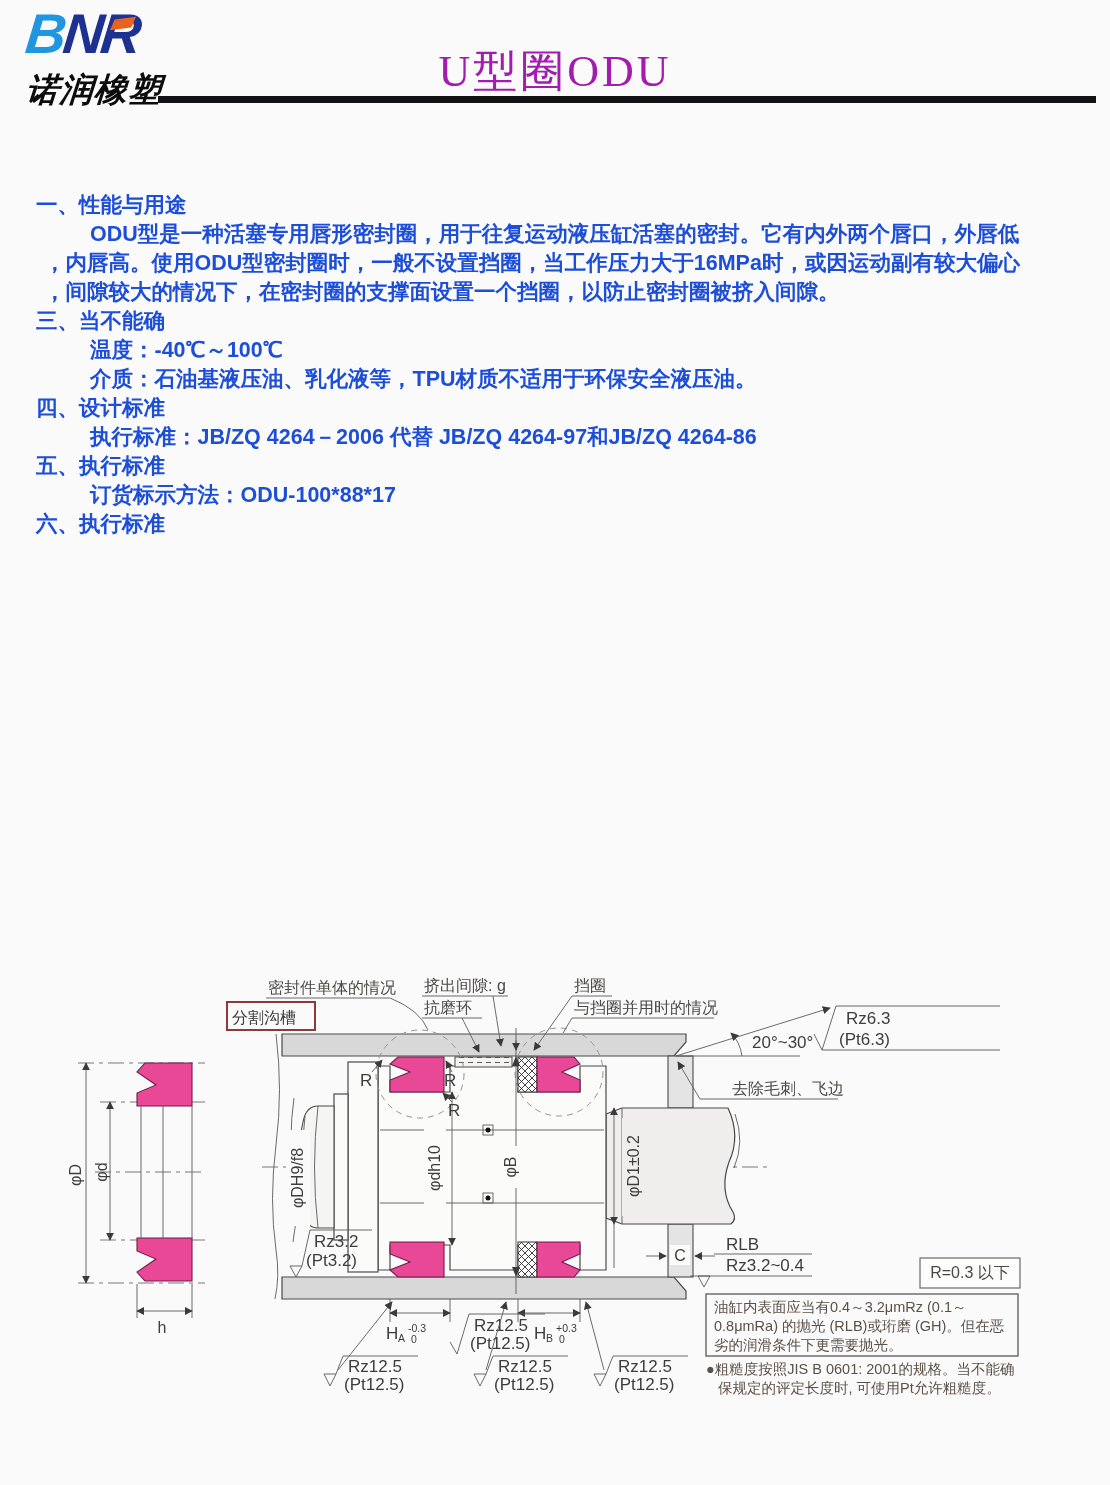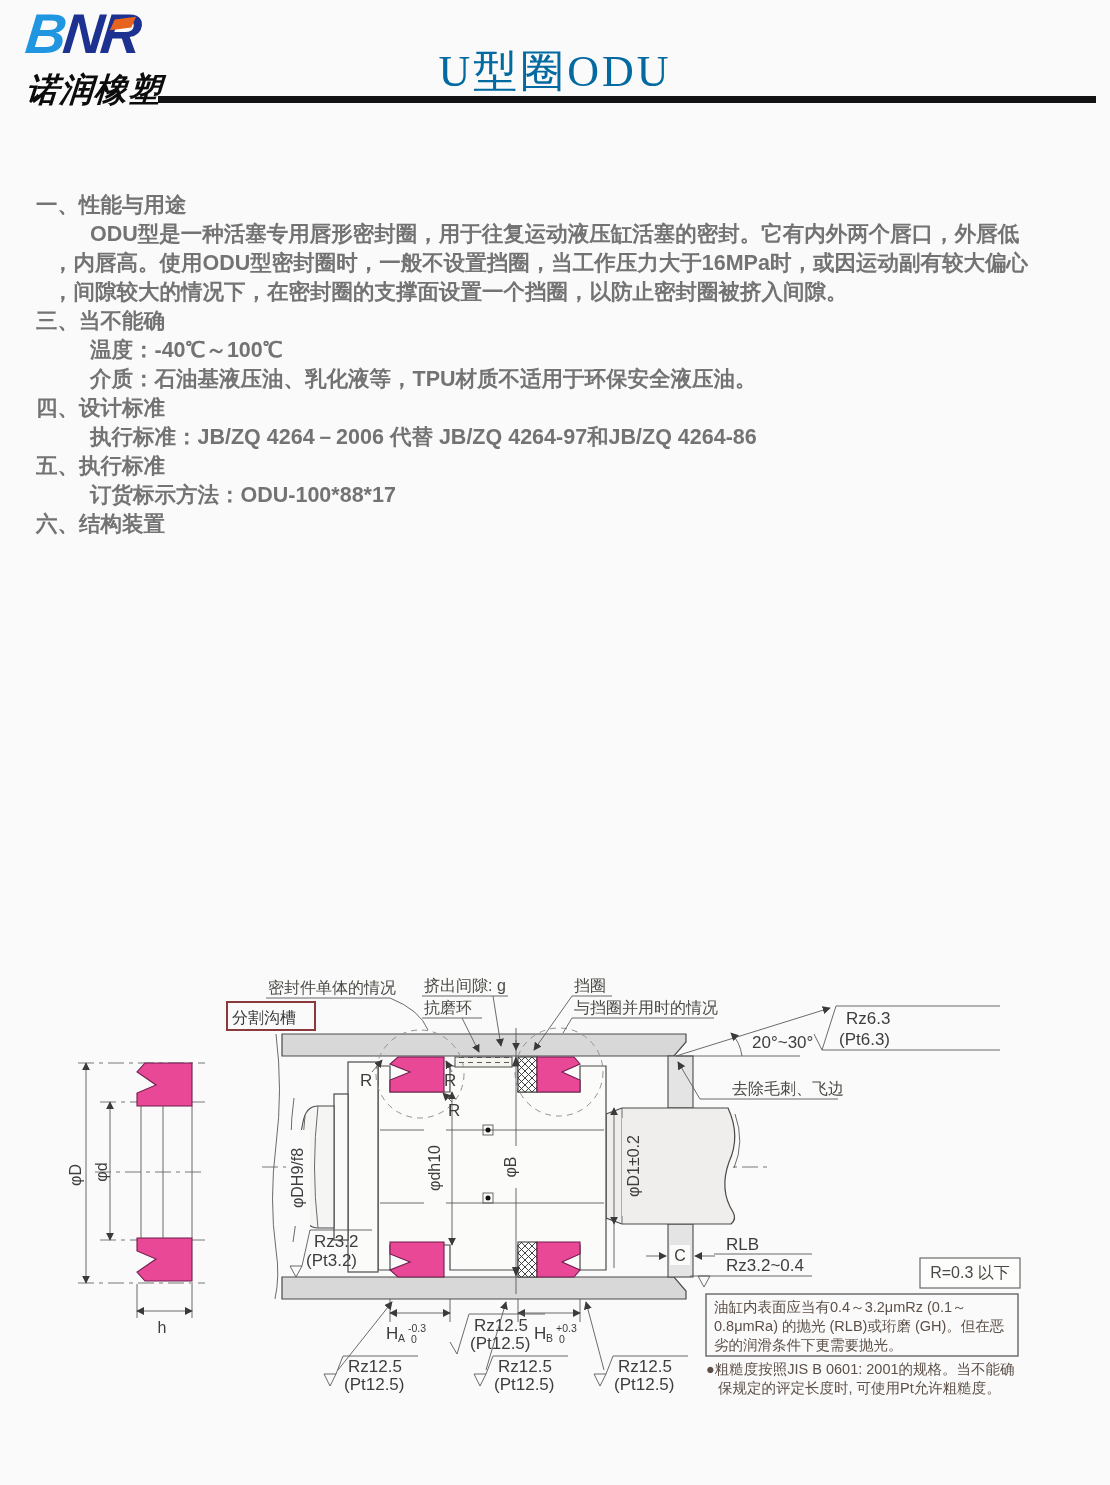--- a/index.html
+++ b/index.html
@@ -2,26 +2,26 @@
 <html><head>
 <meta charset="utf-8">
 <style>
   html,body{margin:0;padding:0;}
   body{width:1110px;height:1485px;position:relative;background:#fbfafa;font-family:"Liberation Sans",sans-serif;color:#1c1c1c;overflow:hidden;}
   .logo{position:absolute;left:26px;top:6px;width:170px;}
   .logo-bnr{font-size:56px;font-weight:bold;font-style:italic;letter-spacing:-3px;transform:skewX(-6deg);line-height:1;}
   .l-b{color:#2196e0;} .l-n{color:#1c3190;position:relative;} .l-r{color:#1c3190;}
   .n-orange{position:absolute;left:87px;top:12px;width:20px;height:11px;background:#e8641e;transform:skewX(-30deg) rotate(-8deg);}
   .logo-sub{font-size:33px;font-weight:bold;font-style:italic;letter-spacing:1px;color:#0c0c0c;margin-top:6px;transform:skewX(-4deg);}
-  .page-title{position:absolute;left:0;right:0;top:42px;text-align:center;font-family:"Liberation Serif","DejaVu Serif",serif;font-size:44px;letter-spacing:3px;color:#0369a1;}
+  .page-title{position:absolute;left:0;right:0;top:42px;text-align:center;font-family:"Liberation Serif","DejaVu Serif",serif;font-size:44px;letter-spacing:3px;color:#a21caf;}
   .top-rule{position:absolute;left:158px;top:96px;width:938px;height:7px;background:#121215;}
-  .doc{position:absolute;left:36px;top:191px;width:1058px;font-size:21.5px;line-height:29px;font-weight:600;color:#737373;}
+  .doc{position:absolute;left:36px;top:191px;width:1058px;font-size:21.5px;line-height:29px;font-weight:600;color:#1d4ed8;}
   .doc .h{margin-left:0;}
   .doc .c{margin-left:54px;}
-  .doc .w{margin-left:16px;}
+  .doc .w{margin-left:8px;}
   svg text{font-family:"Liberation Sans",sans-serif;fill:#3b3b3b;}
   svg .cn{font-size:16px;fill:#4a4a44;}
   svg .tech{font-size:17px;fill:#3d3d3d;}
   svg .small{font-size:10.5px;}
   svg .dim{font-size:16px;fill:#3d3d3d;}
   svg .thin{stroke:#5a5a5a;stroke-width:0.9;fill:none;}
   svg .cl{stroke:#6a6a6a;stroke-width:0.9;fill:none;stroke-dasharray:16 5 4 5;}
   svg .dash{stroke:#949494;stroke-width:1;fill:none;stroke-dasharray:6 5;}
   svg .metal{fill:#d8d8d8;stroke:#4a4a4a;stroke-width:1.2;}
   svg .metal2{fill:#e4e4e4;stroke:#4a4a4a;stroke-width:1.1;}
@@ -45,21 +45,21 @@
   <div class="c">ODU型是一种活塞专用唇形密封圈，用于往复运动液压缸活塞的密封。它有内外两个唇口，外唇低</div>
   <div class="w">，内唇高。使用ODU型密封圈时，一般不设置挡圈，当工作压力大于16MPa时，或因运动副有较大偏心</div>
   <div class="w">，间隙较大的情况下，在密封圈的支撑面设置一个挡圈，以防止密封圈被挤入间隙。</div>
   <div class="h">三、当不能确</div>
   <div class="c">温度：-40℃～100℃</div>
   <div class="c">介质：石油基液压油、乳化液等，TPU材质不适用于环保安全液压油。</div>
   <div class="h">四、设计标准</div>
   <div class="c">执行标准：JB/ZQ 4264－2006 代替 JB/ZQ 4264-97和JB/ZQ 4264-86</div>
   <div class="h">五、执行标准</div>
   <div class="c">订货标示方法：ODU-100*88*17</div>
-  <div class="h">六、结构装置</div>
+  <div class="h">六、执行标准</div>
 </div>
 
 <svg style="position:absolute;left:0;top:940px;" width="1110" height="545" viewBox="0 940 1110 545" xmlns="http://www.w3.org/2000/svg">
   <defs>
     <marker id="arr" viewBox="0 0 10 10" refX="9" refY="5" markerWidth="9" markerHeight="9" orient="auto-start-reverse">
       <path d="M0,0 L10,5 L0,10 z" fill="#3a3a3a"></path>
     </marker>
     <pattern id="xh" width="7" height="7" patternUnits="userSpaceOnUse">
       <rect width="7" height="7" fill="#fdfdfd"></rect>
       <path d="M0,0 L7,7 M7,0 L0,7" stroke="#2e2e2e" stroke-width="0.9"></path>

